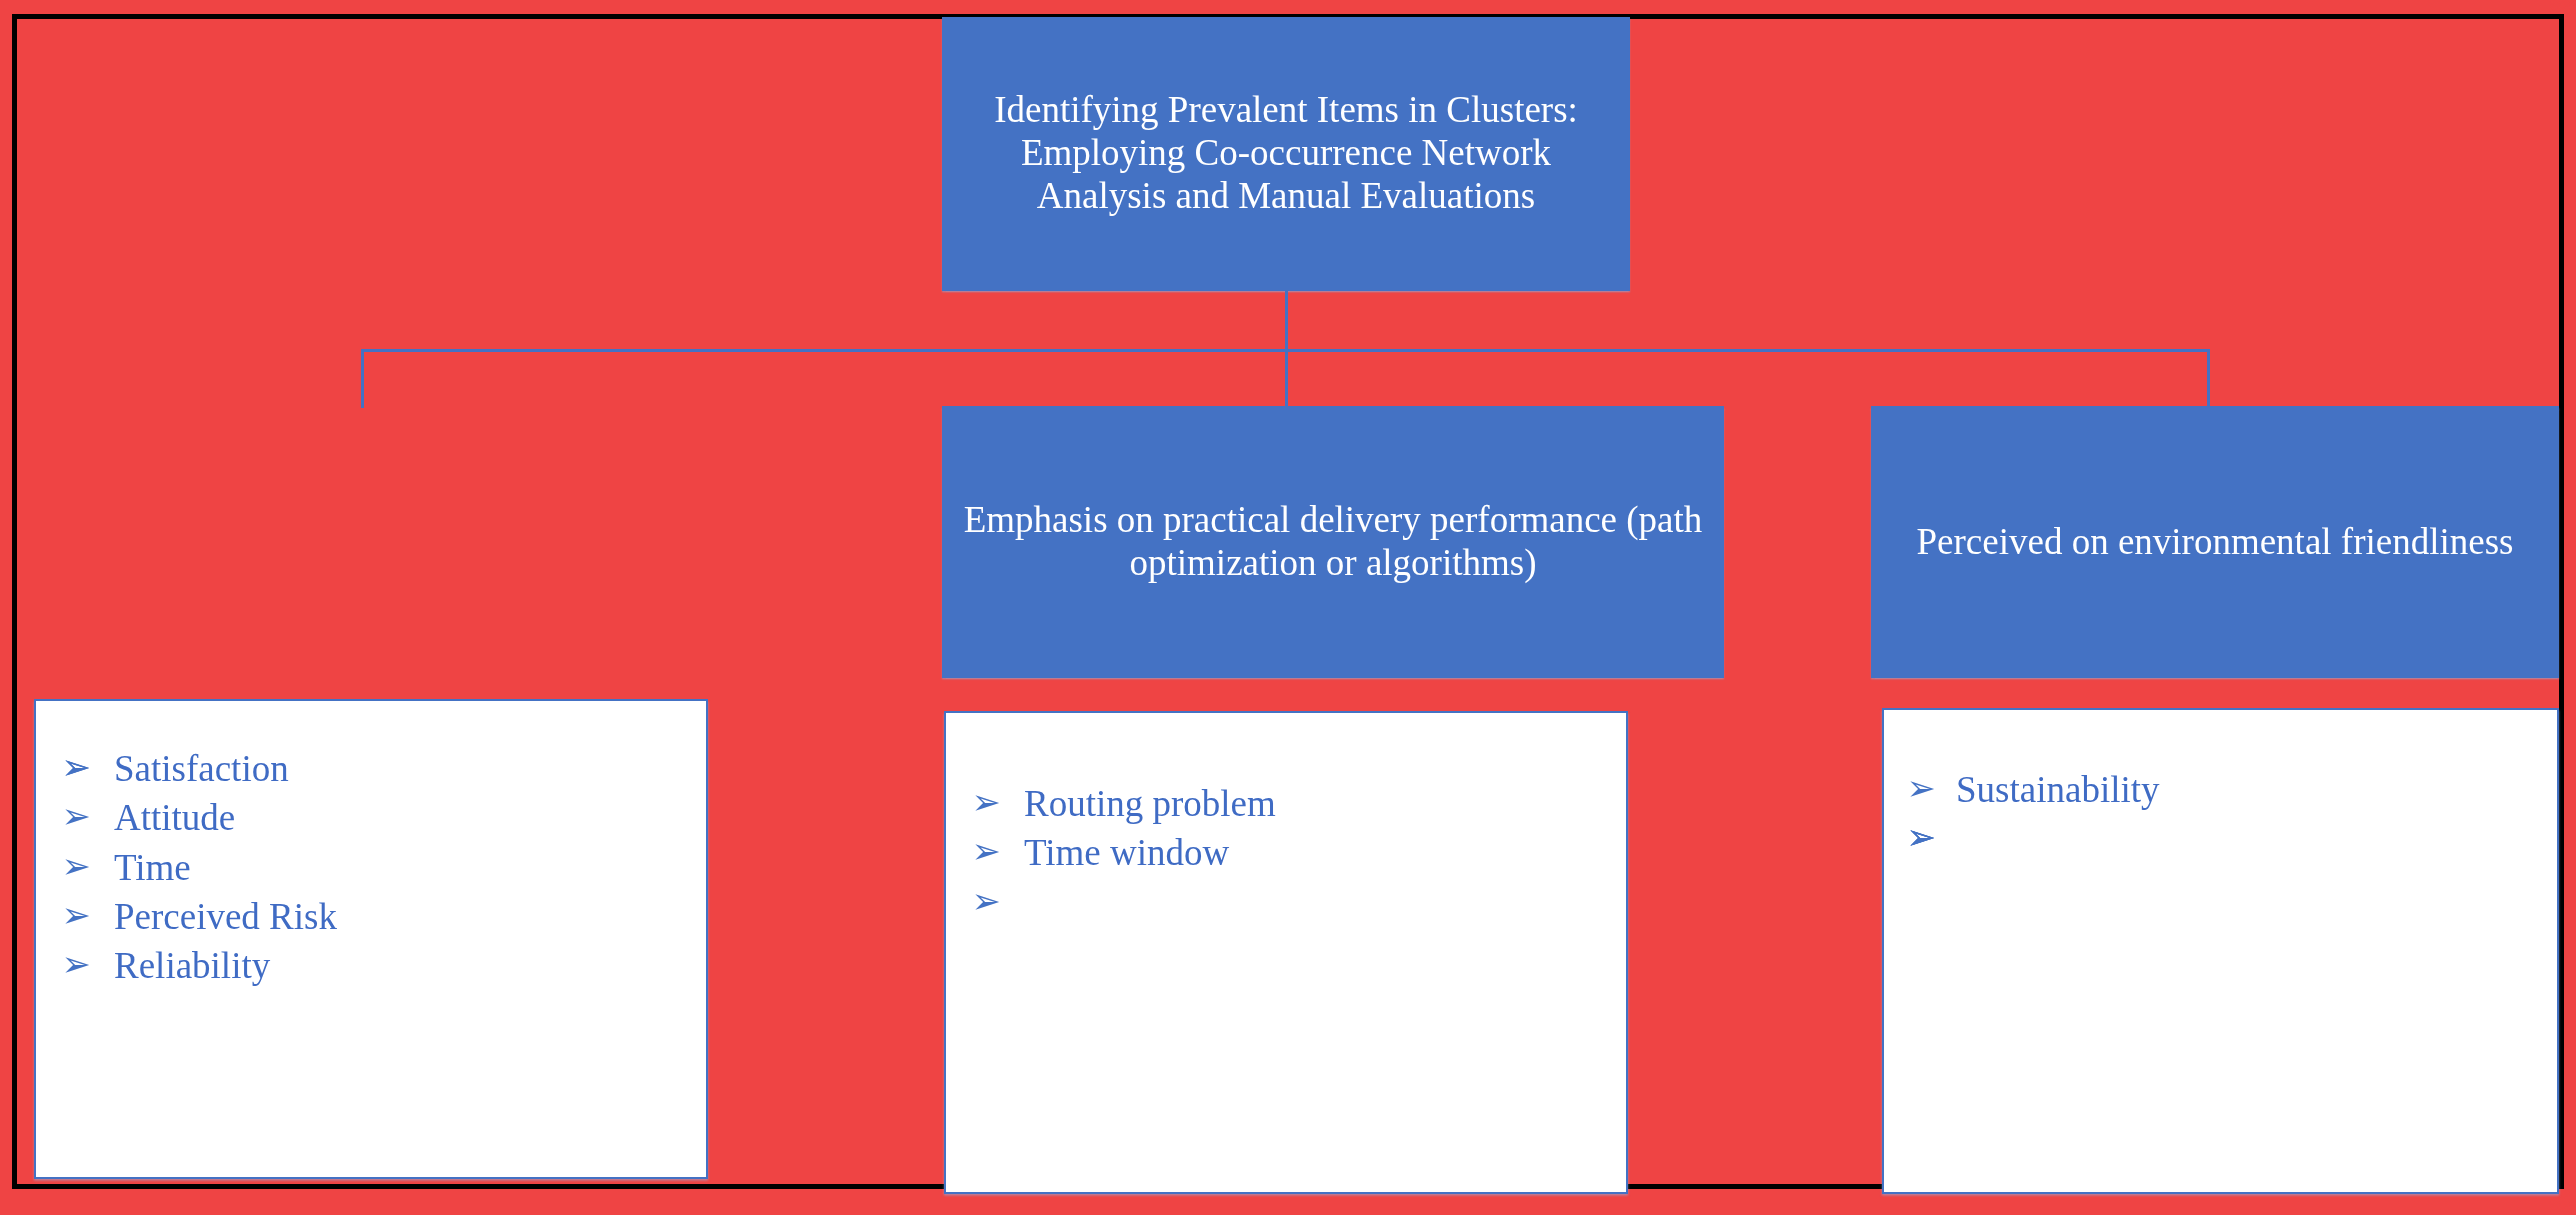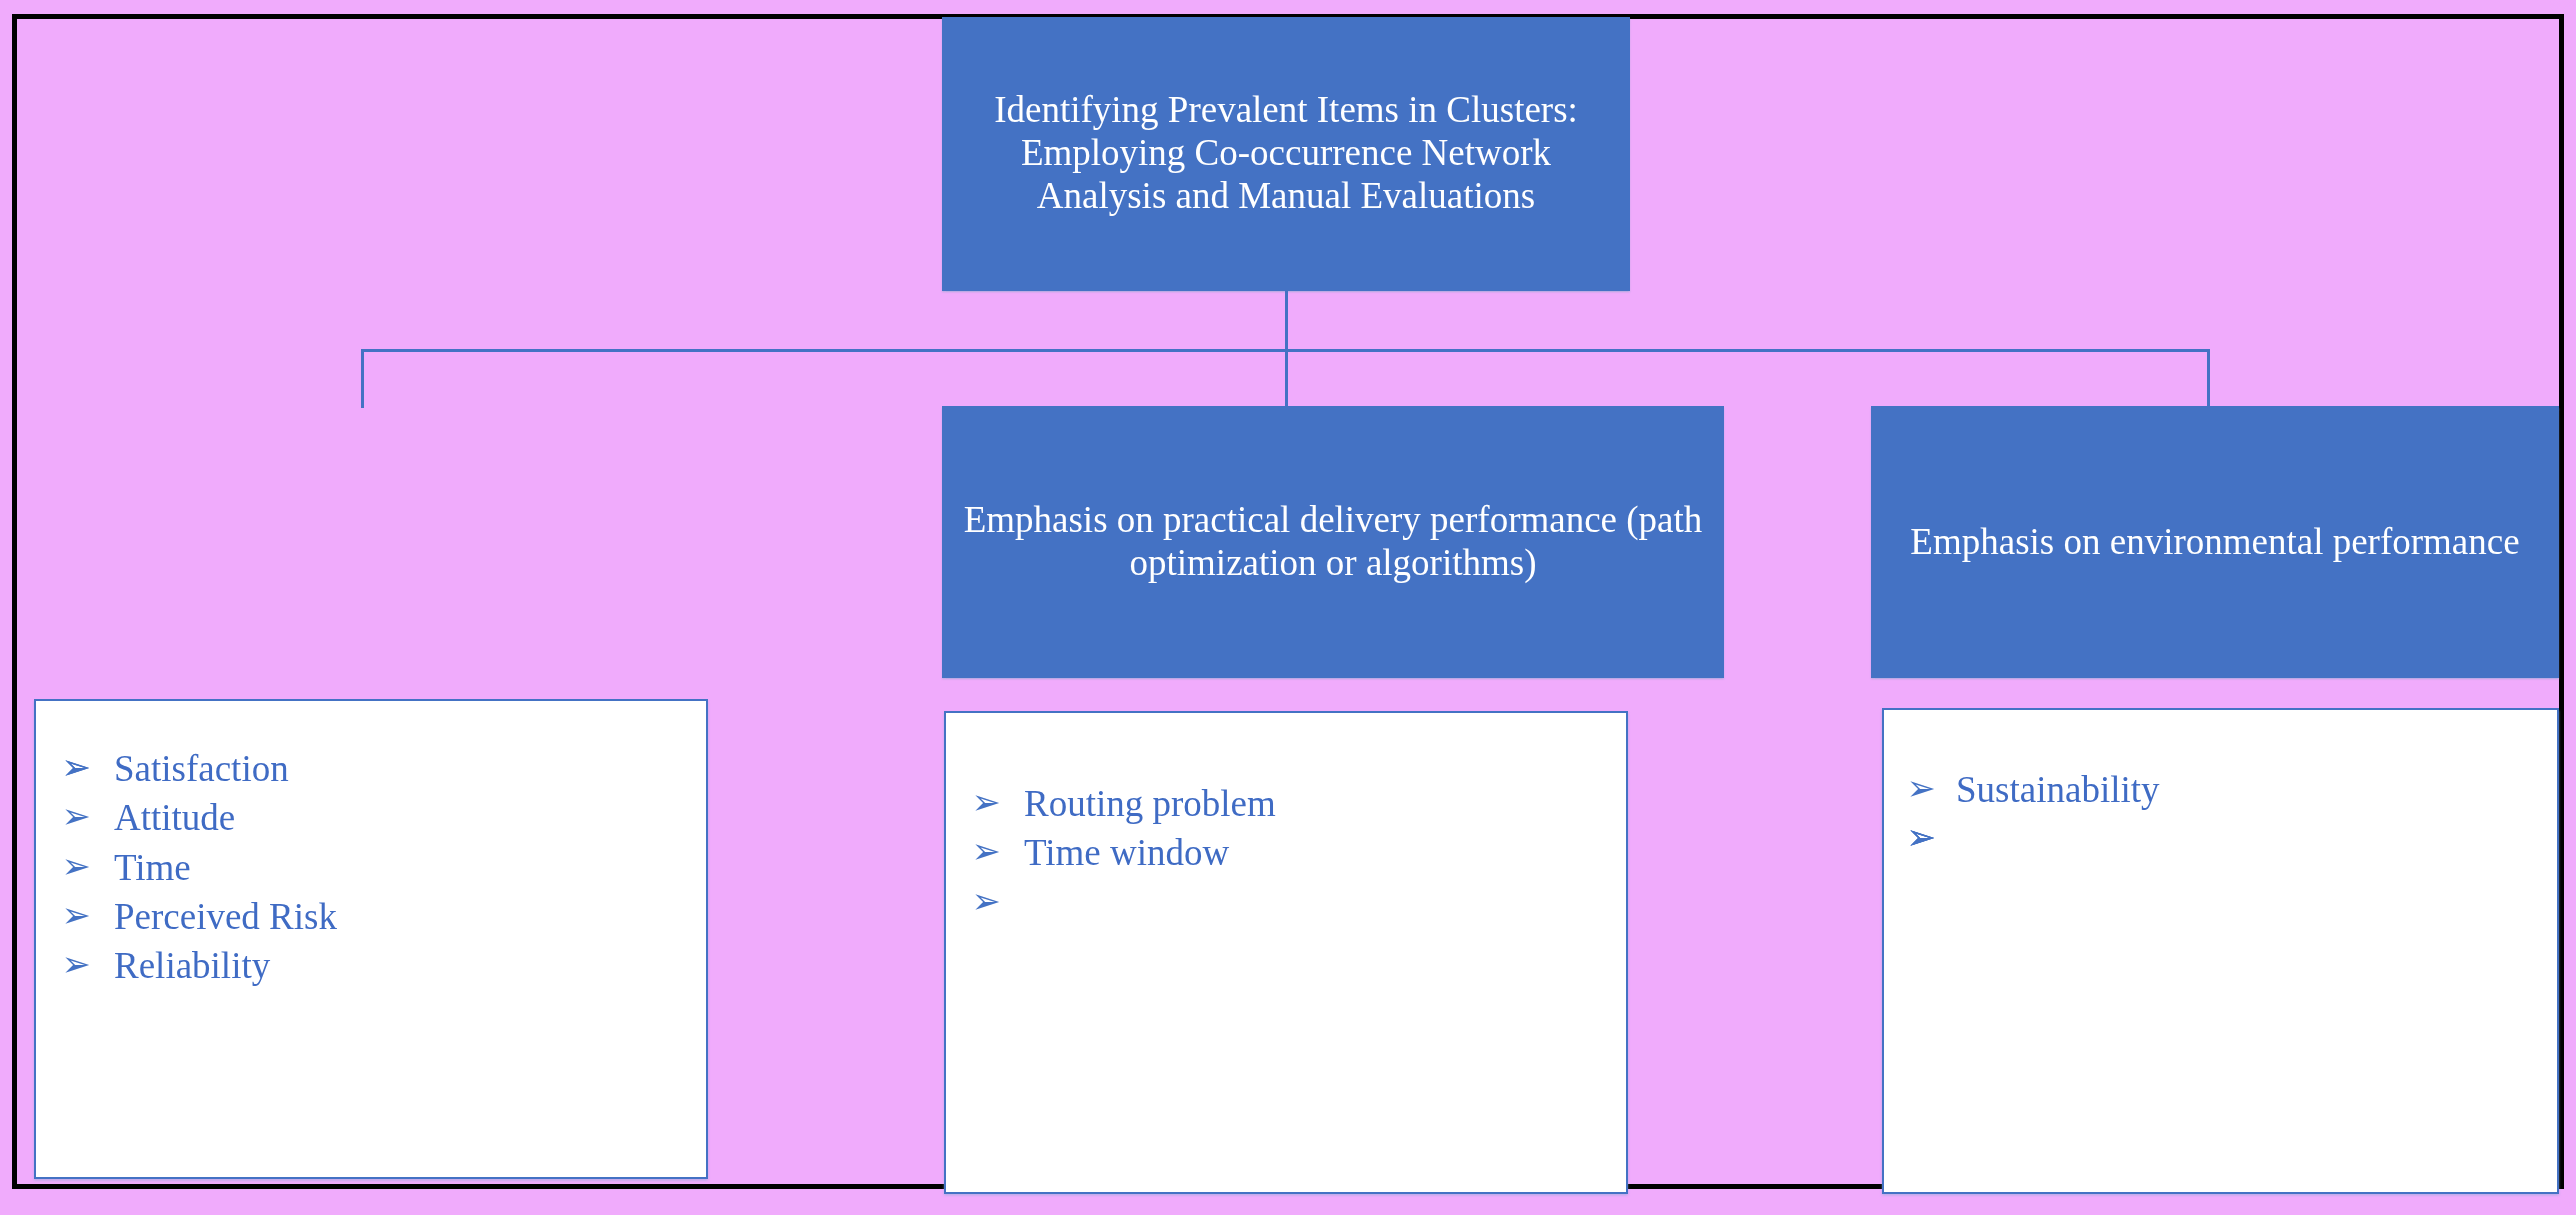--- a/index.html
+++ b/index.html
@@ -4,21 +4,21 @@
 <style>
   html, body {
     margin: 0;
     padding: 0;
     background: #ffffff;
   }
   #figure {
     position: relative;
     width: 2576px;
     height: 1215px;
-    background: #f0abfc;
+    background: #ef4444;
     font-family: "Liberation Serif", "DejaVu Serif", serif;
     overflow: hidden;
   }
   
   .outer-frame {
     position: absolute;
     left: 12px;
     top: 13.6px;
     width: 2552px;
     height: 1175px;
@@ -164,21 +164,21 @@
   <div class="conn conn-v" id="conn-left-down"></div>
   <div class="conn conn-v" id="conn-mid-down"></div>
   <div class="conn conn-v" id="conn-right-down"></div>
 
 
   <div class="blue-box" id="head-box-2">
     <span class="box-text">Emphasis on practical delivery performance (path optimization or algorithms)</span>
   </div>
 
   <div class="blue-box" id="head-box-3">
-    <span class="box-text">Emphasis on environmental performance</span>
+    <span class="box-text">Perceived on environmental friendliness</span>
   </div>
 
   <div class="list-box" id="list-box-1">
     <ul>
       <li>
         <span class="bullet">➢</span>
       </li>
       <li>
         <span class="bullet">➢</span>
         <span class="label">Satisfaction</span>

